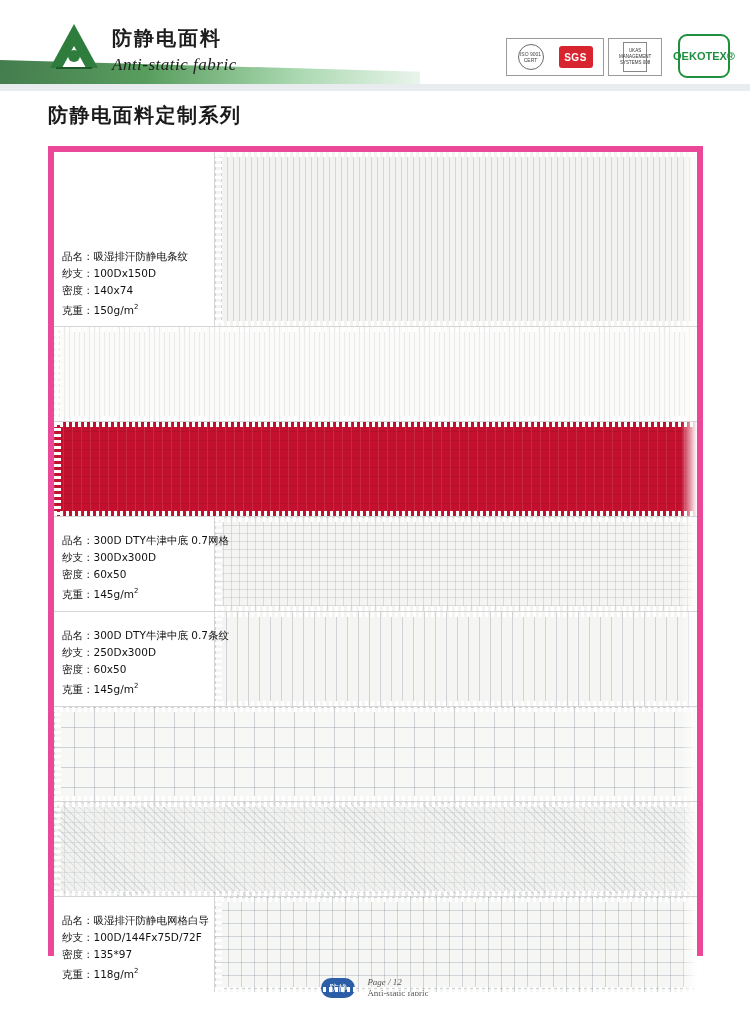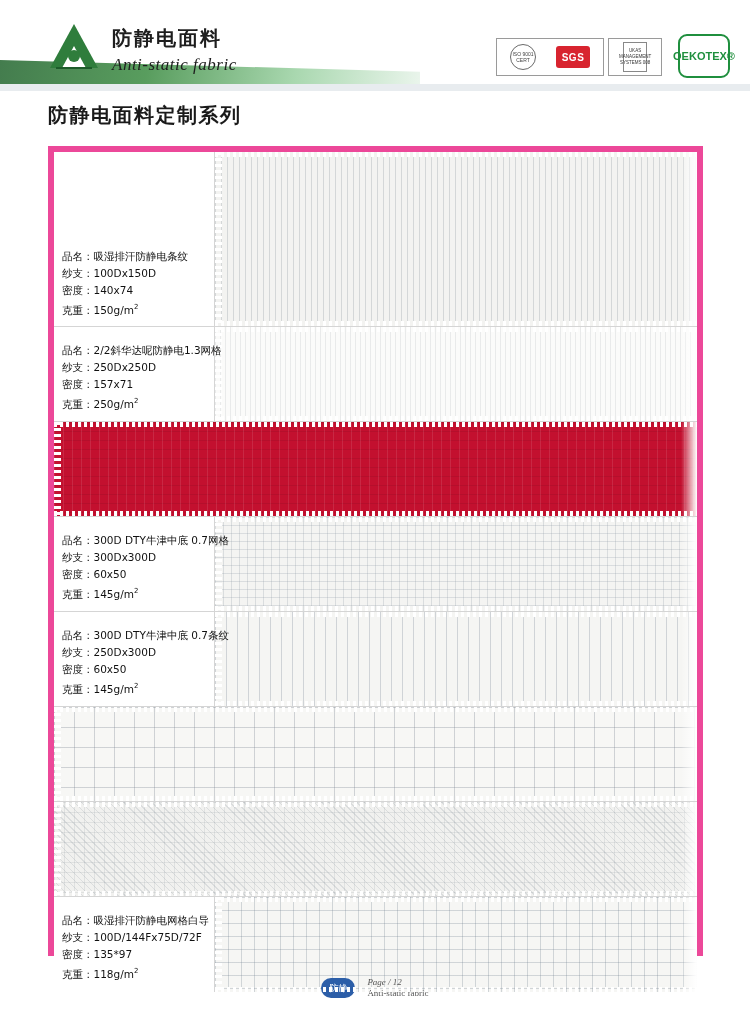--- a/index.html
+++ b/index.html
@@ -65,21 +65,21 @@
   }
 
   .cert-group {
     position: absolute;
     right: 88px; top: 38px;
     display: flex;
     align-items: center;
     gap: 4px;
   }
   .cert-box {
-    width: 108px; height: 38px;
+    width: 98px; height: 38px;
     border: 1px solid #9a9a9a;
     background: #fff;
     display: flex;
     align-items: center;
     justify-content: space-around;
     padding: 2px 3px;
   }
   .cert-sgs {
     width: 34px; height: 22px;
     border-radius: 3px;
@@ -373,26 +373,20 @@
         </div>
         <div class="swatch-cell">
           <div class="fab stripe-v"></div>
           <div class="pinked"></div>
           <div class="top-edge"></div>
           <div class="bot-edge"></div>
           <div class="right-fade"></div>
         </div>
       </div>
       <div class="row">
-        <div class="info-cell">
-          <div class="info-line"><span class="lbl">品名：</span><span>2/2斜华达呢防静电1.3网格</span></div>
-          <div class="info-line"><span class="lbl">纱支：</span><span>250Dx250D</span></div>
-          <div class="info-line"><span class="lbl">密度：</span><span>157x71</span></div>
-          <div class="info-line"><span class="lbl">克重：</span><span>250g/m</span><span class="sup">2</span></div>
-        </div>
         <div class="swatch-cell">
           <div class="fab white-plain"></div>
           <div class="pinked"></div>
           <div class="top-edge"></div>
           <div class="bot-edge"></div>
           <div class="right-fade"></div>
         </div>
       </div>
       <div class="row">
         <div class="swatch-cell">

